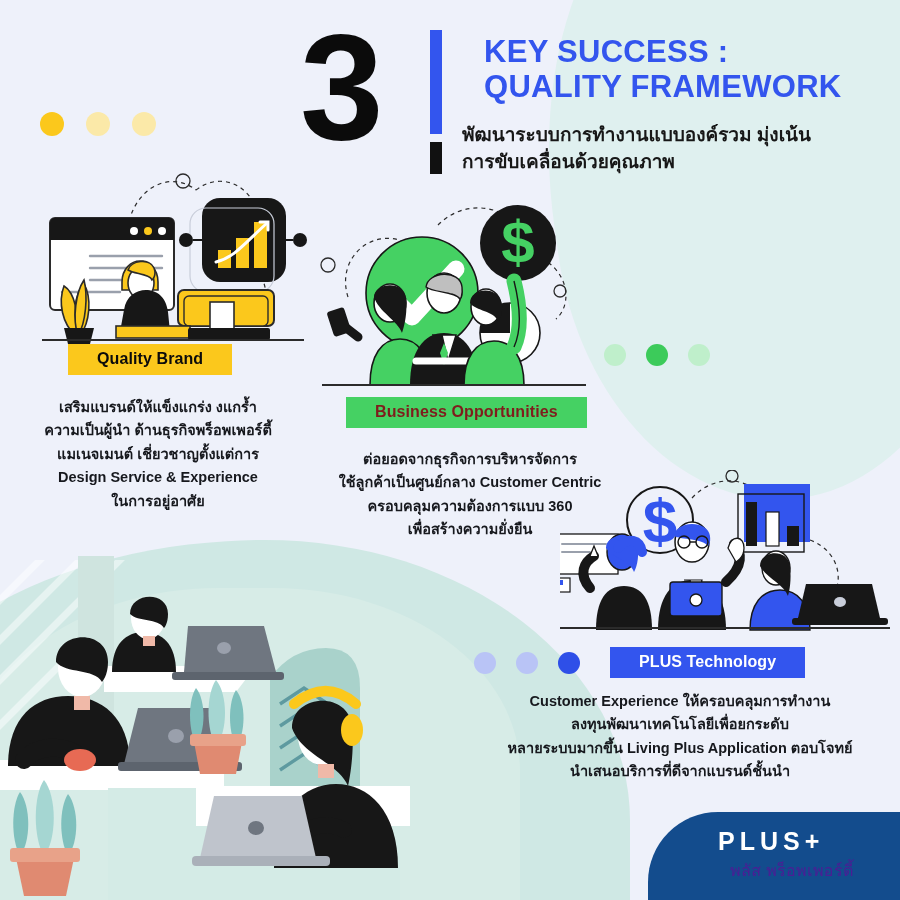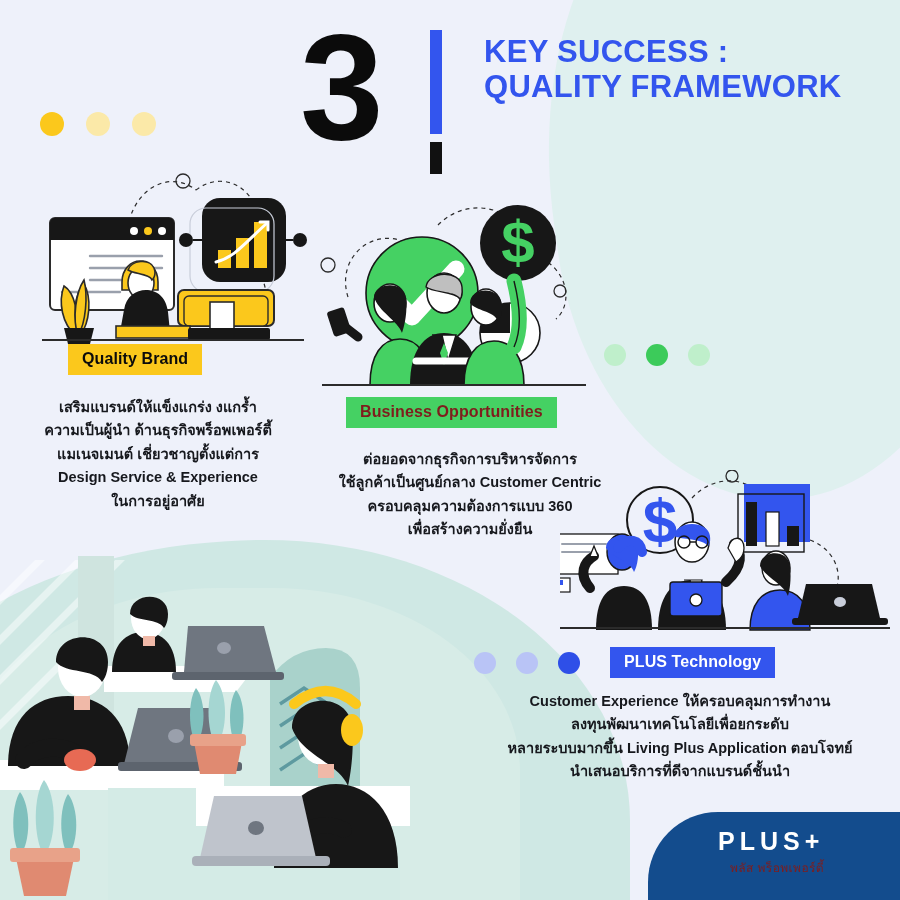--- a/index.html
+++ b/index.html
@@ -58,21 +58,21 @@
     color:#171717;font-size:19px;font-weight:bold;line-height:1.42;
   }
 
   
   .dot{border-radius:50%;}
   .dot-sm{width:22px;height:22px;}
   .dot-md{width:24px;height:24px;}
 
   
   .badge{
-    display:inline-block;padding:6px 14px 7px;font-weight:bold;
+    display:inline-block;padding:6px 29px 7px;font-weight:bold;
     font-size:16px;letter-spacing:.1px;white-space:nowrap;
   }
   #badge-quality-brand{left:68px;top:344px;background:#FBC81C;color:#0B0B0B;}
   #badge-business-opportunities{left:346px;top:397px;background:#45D163;color:#7f1d1d;}
   #badge-plus-technology{left:610px;top:647px;background:#3355EE;color:#FFFFFF;}
 
   
   .body-copy{
     text-align:center;color:#16181D;font-size:14.5px;line-height:1.62;
     font-weight:bold;
@@ -81,21 +81,21 @@
   #copy-business-opportunities{left:300px;top:448px;width:340px;}
   #copy-plus-technology{left:470px;top:690px;width:420px;}
   .body-copy .en{font-weight:bold;}
 
   
   #logo-wordmark{
     left:718px;top:827px;color:#fff;font-size:25px;font-weight:bold;
     letter-spacing:5px;
   }
   #logo-tagline{
-    left:730px;top:858px;color:#7f1d1d;font-size:12px;letter-spacing:.4px;
+    left:730px;top:858px;color:#4c1d95;font-size:16px;letter-spacing:.4px;
   }
 
   
   .illus{position:absolute;}
 </style>
 </head>
 <body>
 
 <div class="stage">
 
@@ -112,20 +112,24 @@
   </svg>
 
   <div class="abs" id="header">
     <div id="header-number">3</div>
   </div>
   <div class="abs" id="header-divider-top"></div>
   <div class="abs" id="header-divider-bottom"></div>
   <div class="abs" id="header-title">
     <div>KEY SUCCESS :</div>
     <div>QUALITY FRAMEWORK</div>
+  </div>
+  <div class="abs" id="header-subtitle">
+    <div>พัฒนาระบบการทำงานแบบองค์รวม มุ่งเน้น</div>
+    <div>การขับเคลื่อนด้วยคุณภาพ</div>
   </div>
 
   <div class="abs dot dot-md" style="left:40px;top:112px;background:#FBC81C;"></div>
   <div class="abs dot dot-md" style="left:86px;top:112px;background:#FBE9A8;"></div>
   <div class="abs dot dot-md" style="left:132px;top:112px;background:#FBE9A8;"></div>
 
   <svg class="illus" style="left:28px;top:150px;" width="290" height="195" viewBox="0 0 290 195">
 
     <path d="M98 95 C98 40 140 18 168 40" fill="none" stroke="#2B2B2B" stroke-width="1.2" stroke-dasharray="4 4"></path>
     <path d="M168 40 C196 18 232 40 232 78" fill="none" stroke="#2B2B2B" stroke-width="1.2" stroke-dasharray="4 4"></path>

